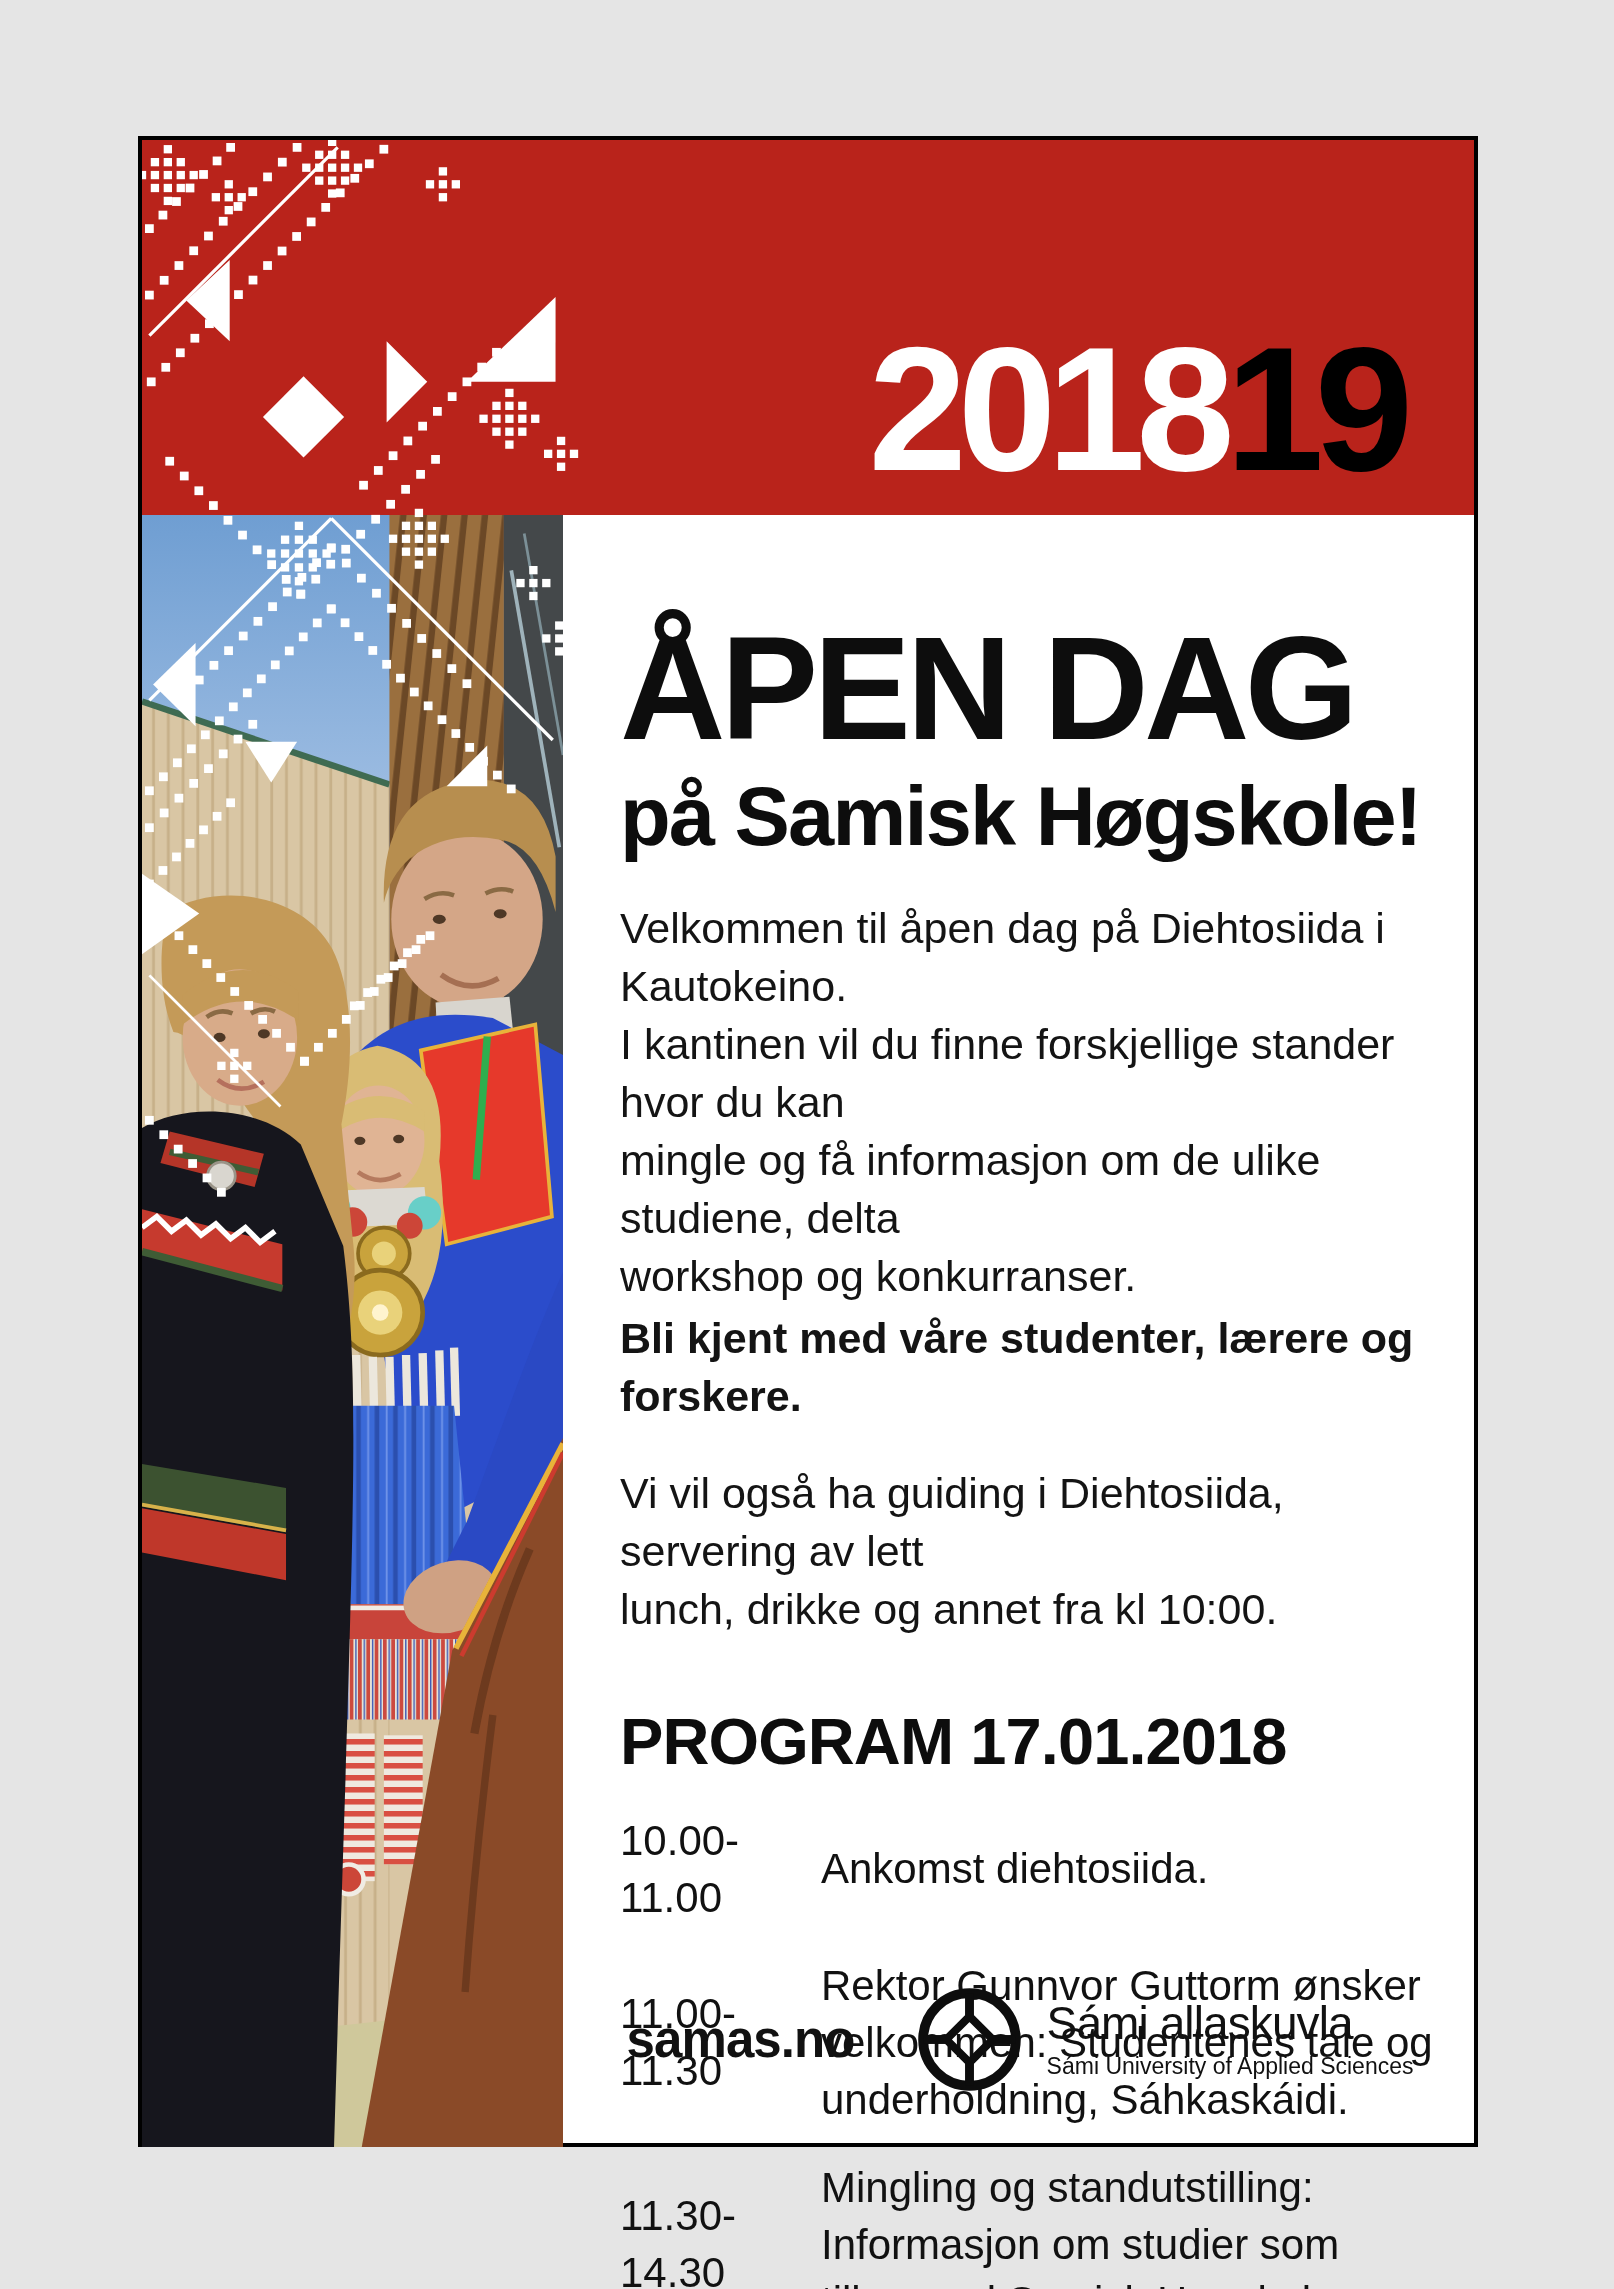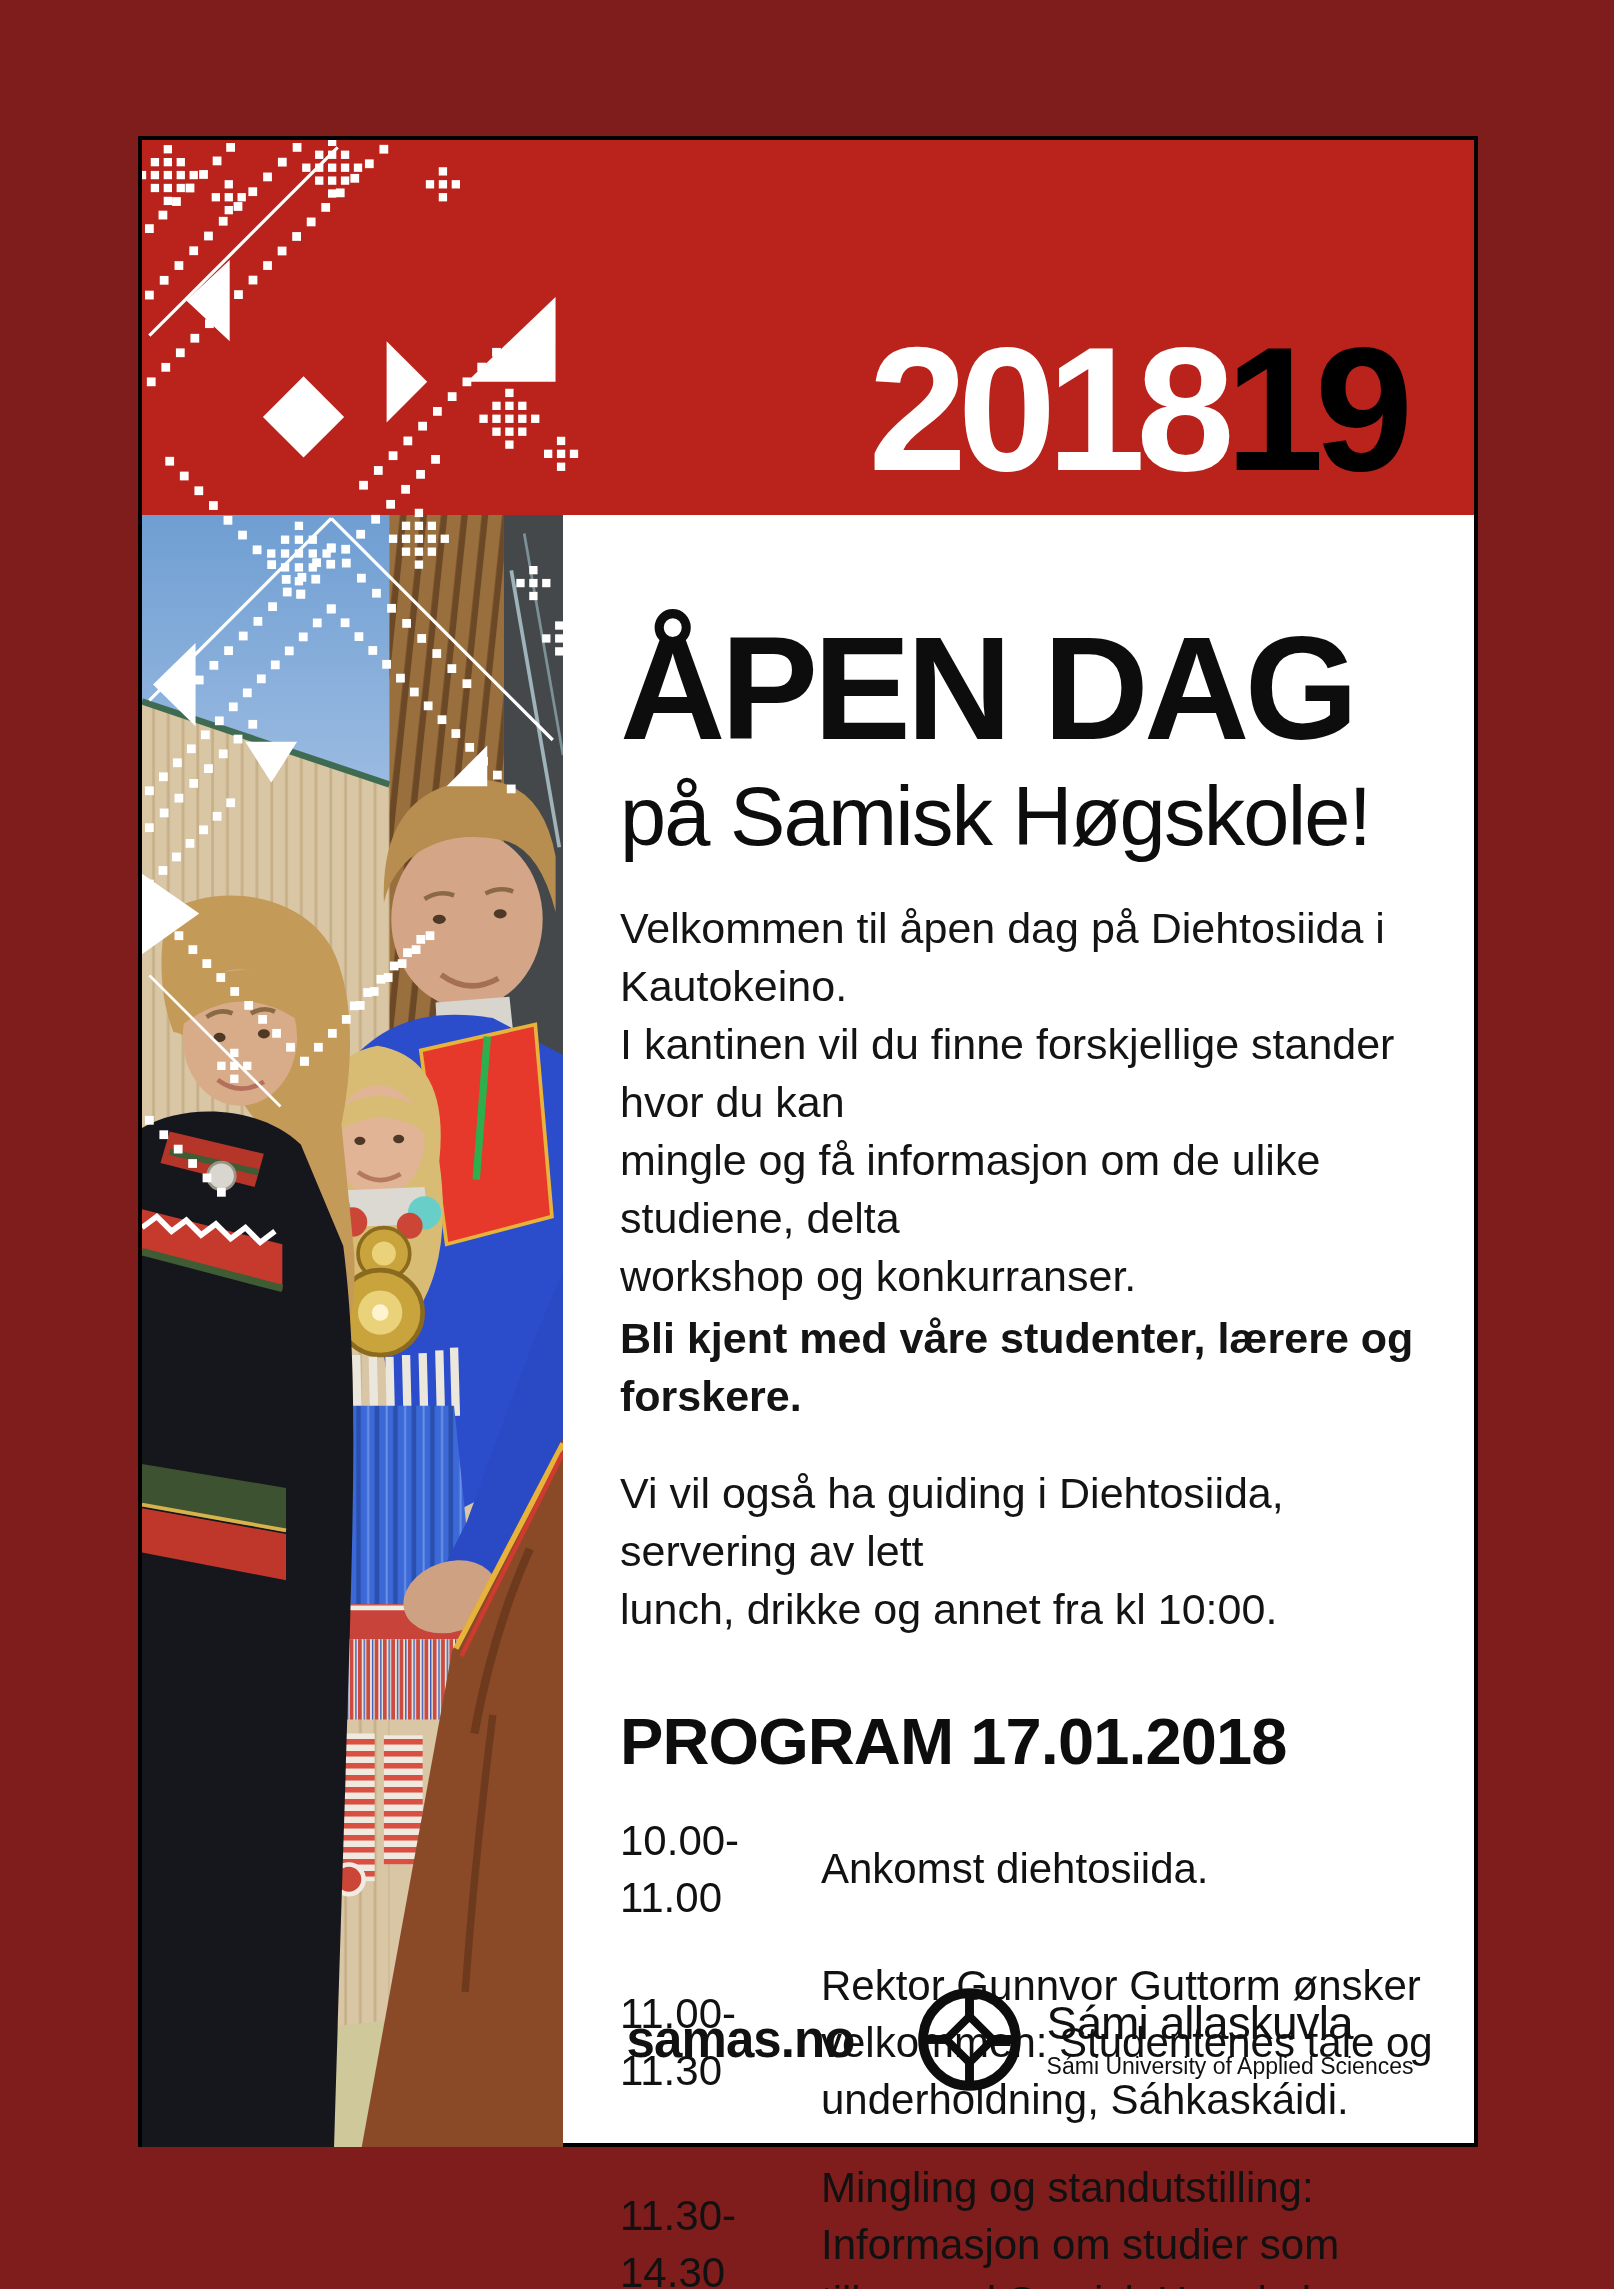--- a/index.html
+++ b/index.html
@@ -1,36 +1,36 @@
 <!DOCTYPE html>
 <html lang="no" style="font-size:14.8px"><head>
 <meta charset="utf-8">
 <style>
   html,body{margin:0;padding:0;background:#ffffff;}
   body{width:1614px;height:2290px;position:relative;overflow:hidden;
        font-family:"Liberation Sans","DejaVu Sans",sans-serif;color:#111;}
-  .page{position:absolute;inset:0;background:#7f1d1d;}
+  .page{position:absolute;inset:0;background:#e5e5e5;}
   .frame{position:absolute;left:138px;top:136px;width:1340px;height:2011px;
          border:4.6px solid #000;box-sizing:border-box;background:#fff;}
   
   .band{position:absolute;left:0;top:0;width:100%;height:375px;background:var(--red,#b9231b);}
   .year{position:absolute;right:70px;top:181px;font-size:177px;font-weight:bold;
         line-height:1;letter-spacing:-9.2px;white-space:nowrap;}
   .year .yw{color:#ffffff;}
   .year .yb{color:#000000;}
   
   .photo{position:absolute;left:0;top:375px;width:421px;height:1632px;overflow:hidden;background:#d9c6a4;}
   .photo svg{display:block;width:100%;height:100%;}
   
   .sami-pattern{position:absolute;left:0;top:0;width:480px;height:1080px;pointer-events:none;}
   
   .content{position:absolute;left:421px;top:375px;width:910px;height:1632px;
            box-sizing:border-box;padding:0 37px 12px 57px;}
   h1{margin:100px 0 0;font-size:146px;line-height:1.02;letter-spacing:-4.6px;font-weight:bold;color:#0d0d0d;}
-  h2{margin:11px 0 0;font-size:83px;line-height:1.0;letter-spacing:-1.8px;font-weight:normal;color:#0d0d0d;}
+  h2{margin:11px 0 0;font-size:83px;line-height:1.0;letter-spacing:-1.8px;font-weight:bold;color:#0d0d0d;}
   .body{font-size:43px;line-height:58px;color:#141414;}
   .pre{white-space:pre-line;}
   p{margin:0;}
   .p1{margin-top:41px;}
   .hl{margin-top:3.7px;font-weight:bold;}
   .p2{margin-top:39px;}
   h3{margin:66px 0 0;font-size:65px;letter-spacing:-0.9px;font-weight:bold;color:#0d0d0d;}
   .program{margin-top:33px;}
   .prow{display:flex;margin-bottom:31px;align-items:center;}
   .ptime{width:201px;flex:none;font-size:42px;line-height:57px;}

